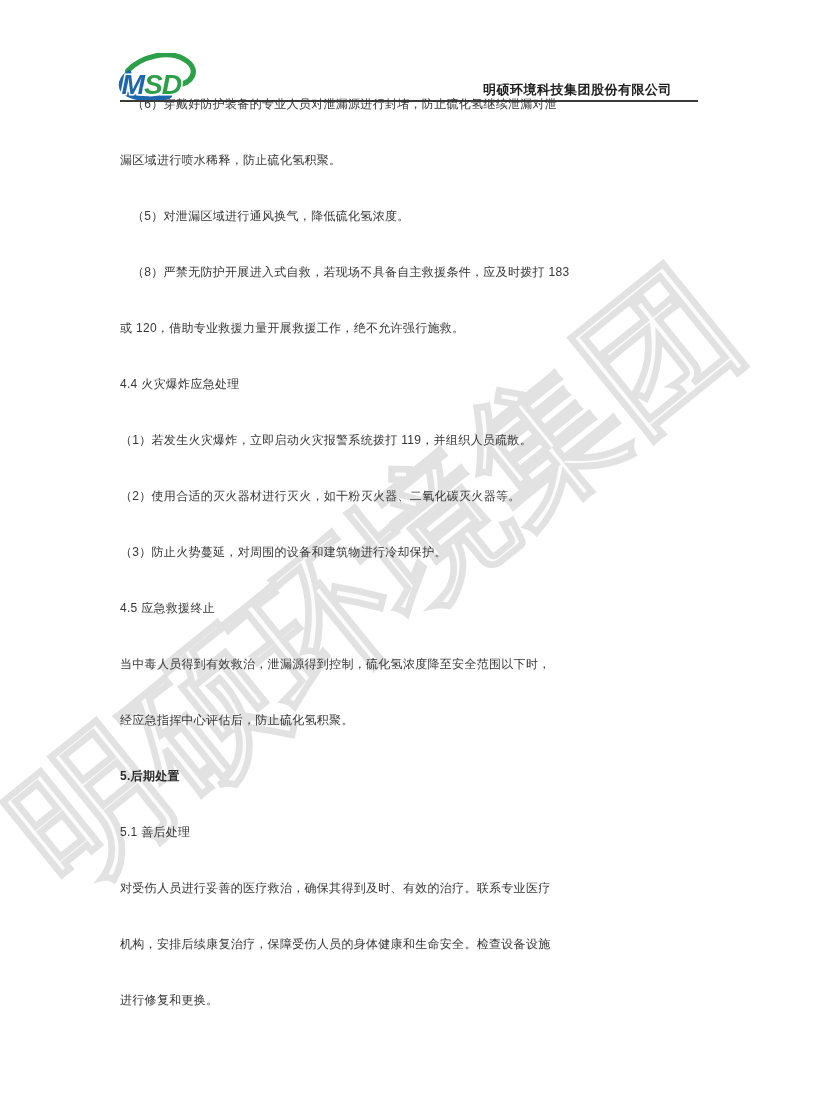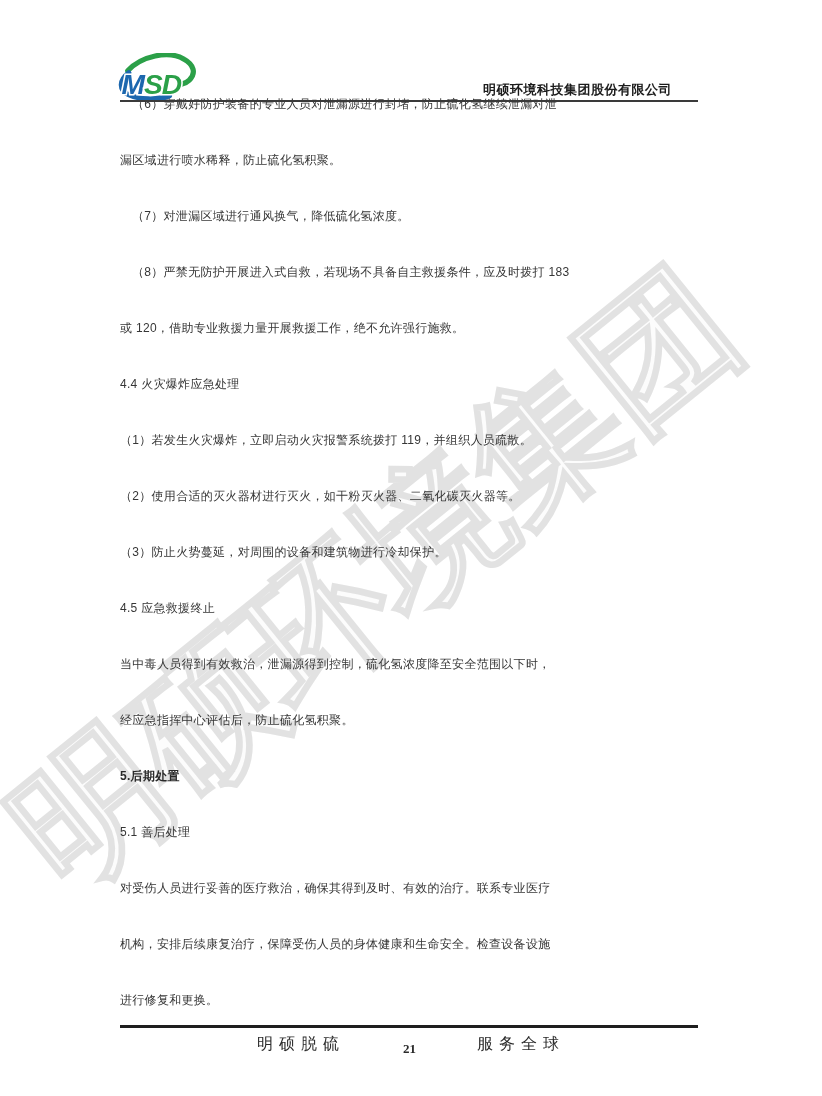--- a/index.html
+++ b/index.html
@@ -87,37 +87,31 @@
         </text>
       </svg>
     </div>
     <div class="company-name">明硕环境科技集团股份有限公司</div>
     <div class="header-rule"></div>
   </div>
 
   <div class="body-text">
     <div class="line indent">（6）穿戴好防护装备的专业人员对泄漏源进行封堵，防止硫化氢继续泄漏对泄</div>
     <div class="line">漏区域进行喷水稀释，防止硫化氢积聚。</div>
-    <div class="line indent">（7）对泄漏区域进行通风换气，降低硫化氢浓度。</div>
+    <div class="line indent">（5）对泄漏区域进行通风换气，降低硫化氢浓度。</div>
     <div class="line indent">（8）严禁无防护开展进入式自救，若现场不具备自主救援条件，应及时拨打 183</div>
     <div class="line">或 120，借助专业救援力量开展救援工作，绝不允许强行施救。</div>
     <div class="line">4.4 火灾爆炸应急处理</div>
     <div class="line">（1）若发生火灾爆炸，立即启动火灾报警系统拨打 119，并组织人员疏散。</div>
     <div class="line">（2）使用合适的灭火器材进行灭火，如干粉灭火器、二氧化碳灭火器等。</div>
     <div class="line">（3）防止火势蔓延，对周围的设备和建筑物进行冷却保护。</div>
     <div class="line">4.5 应急救援终止</div>
     <div class="line">当中毒人员得到有效救治，泄漏源得到控制，硫化氢浓度降至安全范围以下时，</div>
     <div class="line">经应急指挥中心评估后，防止硫化氢积聚。</div>
     <div class="line bold">5.后期处置</div>
     <div class="line">5.1 善后处理</div>
     <div class="line">对受伤人员进行妥善的医疗救治，确保其得到及时、有效的治疗。联系专业医疗</div>
     <div class="line">机构，安排后续康复治疗，保障受伤人员的身体健康和生命安全。检查设备设施</div>
     <div class="line">进行修复和更换。</div>
   </div>
 
-  <div class="footer">
-    <div class="footer-rule"></div>
-    <span class="footer-left">明 硕 脱 硫</span>
-    <span class="footer-page">21</span>
-    <span class="footer-right">服 务 全 球</span>
-  </div>
 
 </div>
 
 </body></html>

